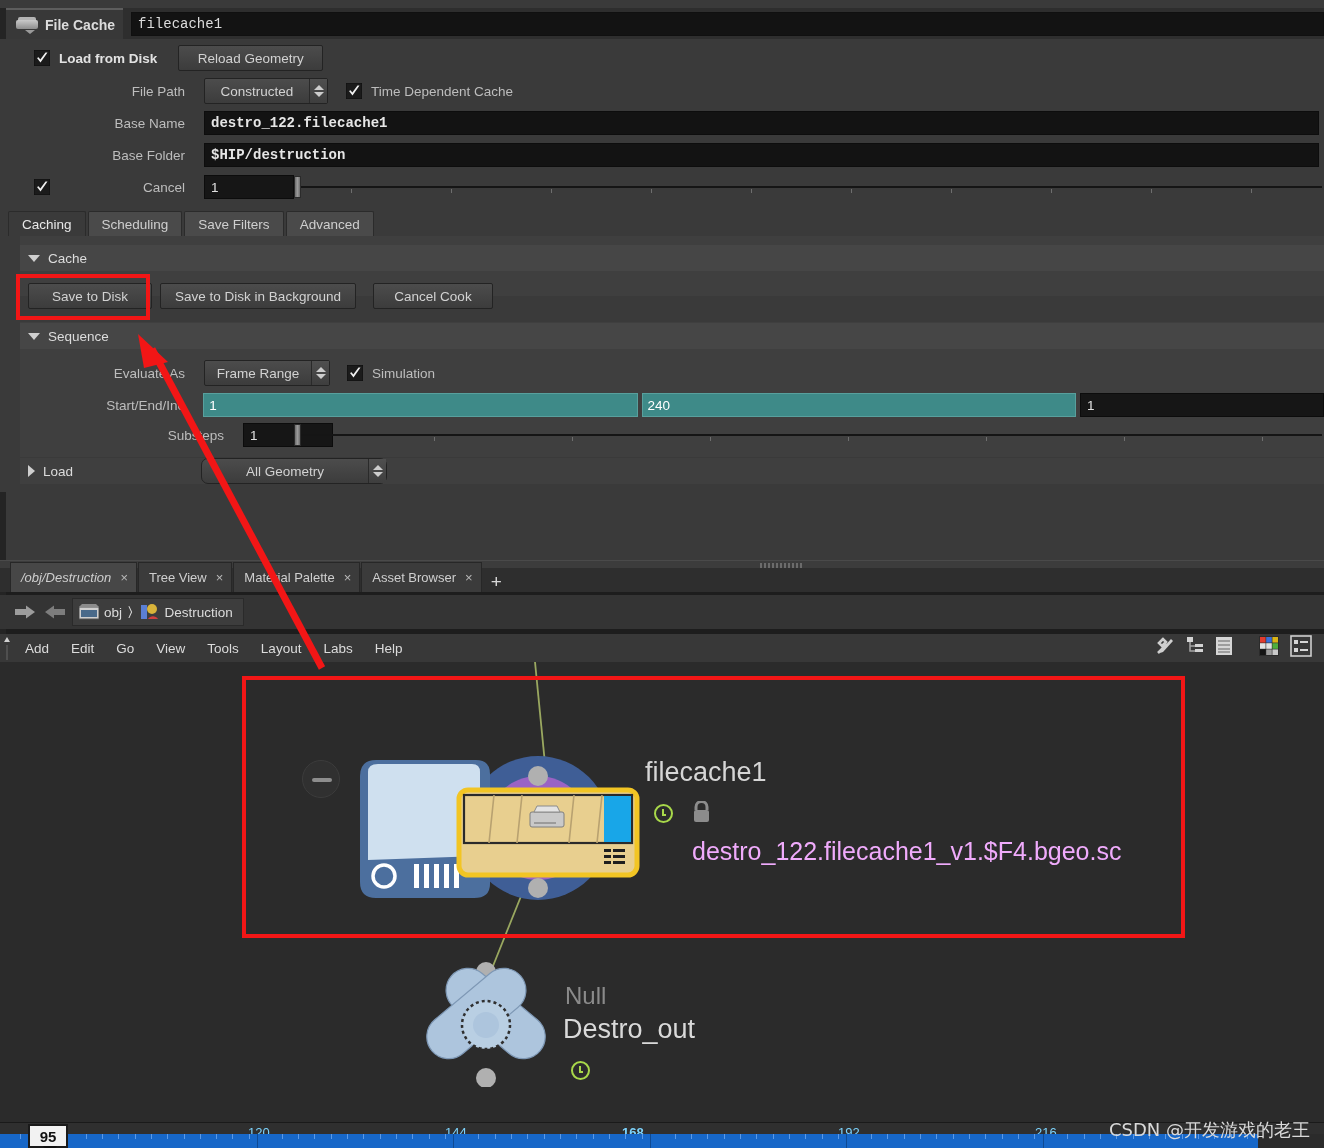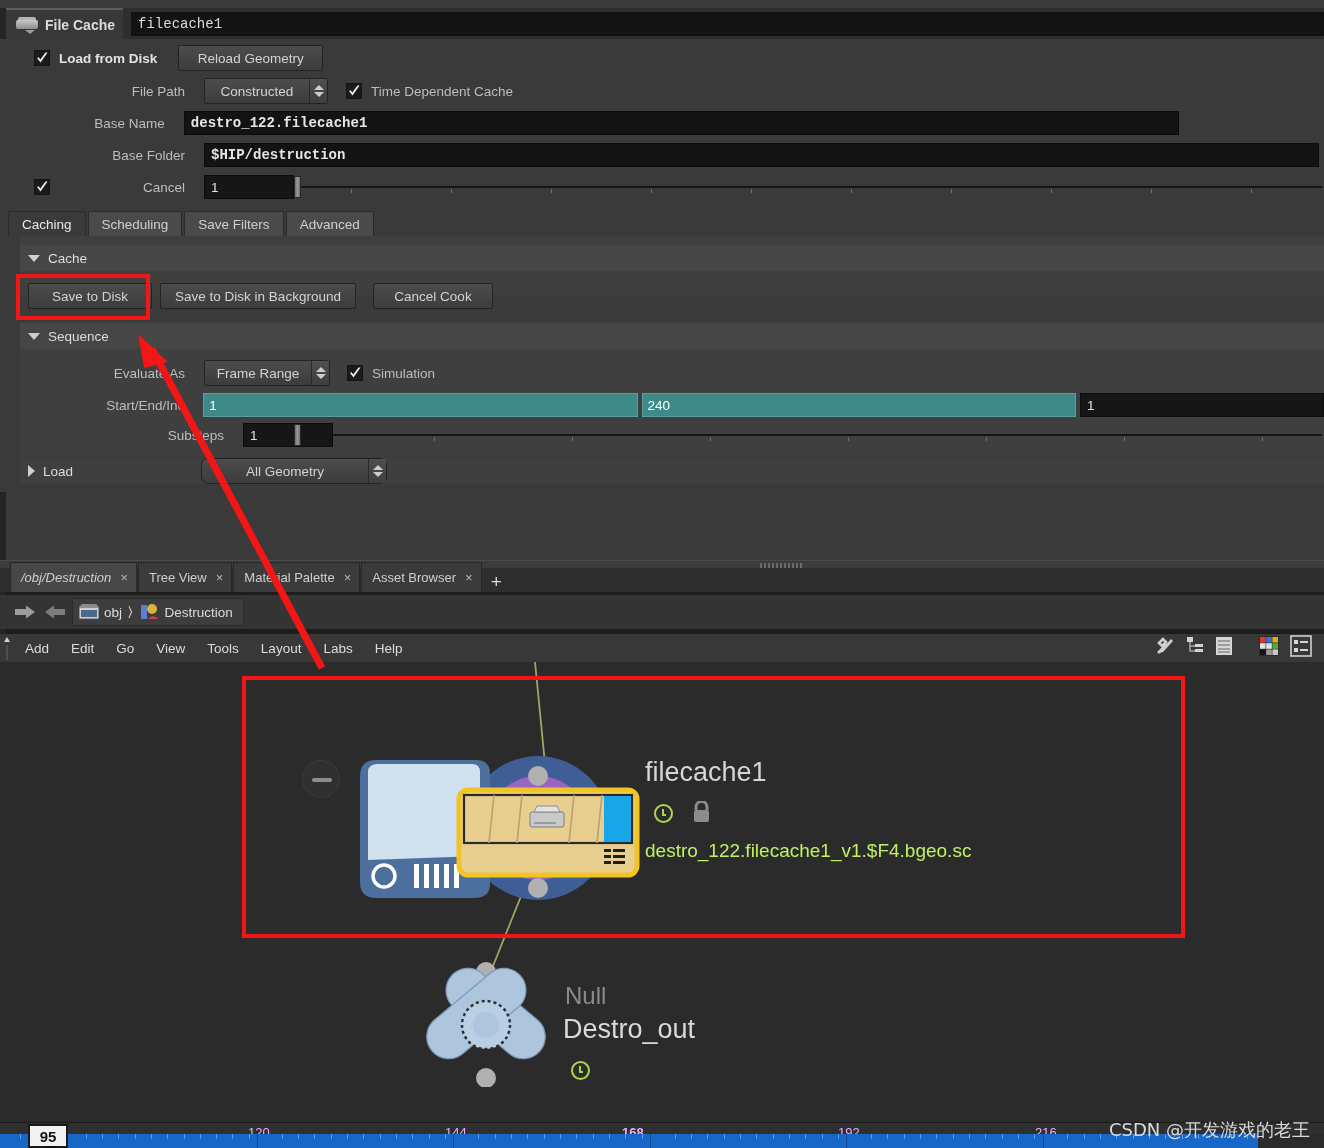--- a/index.html
+++ b/index.html
@@ -110,34 +110,34 @@
              display:flex; align-items:center; }
   .menubar .grip2 { width:14px; height:28px; display:flex; align-items:center; justify-content:center; }
   .menubar .mi { font-size:13.5px; color:#dcdcdc; padding:0 11px; height:28px; display:flex; align-items:center; }
   .menubar .tools { margin-left:auto; display:flex; align-items:center; gap:10px; padding-right:12px; }
 
   .canvas { position:absolute; left:0; top:662px; width:1324px; height:448px; background:#2b2b2b; }
 
   
   .node-disk { position:absolute; }
   .nlabel  { position:absolute; color:#d6d6d6; font-size:27px; }
-  .npath   { position:absolute; color:#bef264; font-size:19px; line-height:42px; width:500px; }
+  .npath   { position:absolute; color:#f0abfc; font-size:25px; line-height:42px; width:500px;margin-left:47px; }
   .ntype   { position:absolute; color:#8a8a8a; font-size:24px; }
   .nname   { position:absolute; color:#d9d9d9; font-size:27px; }
 
   .clockbadge { position:absolute; width:19px; height:19px; border-radius:50%;
                 border:2.5px solid #a8d84a; background:#2b2b2b; }
   .clockbadge:before { content:""; position:absolute; left:6px; top:3px; width:1.6px; height:5px; background:#a8d84a; }
   .clockbadge:after  { content:""; position:absolute; left:6px; top:8px; width:4px; height:1.6px; background:#a8d84a; }
 
   
   .timeline { position:absolute; left:0; top:1110px; width:1324px; height:38px; background:#2b2b2b; }
   .ruler { position:absolute; left:0; top:12px; width:1324px; height:22px; background:#2f2f2f;
            border-top:1px solid #1a1a1a; }
-  .ruler .t { position:absolute; top:2px; font-size:13px; color:#f0abfc; }
+  .ruler .t { position:absolute; top:2px; font-size:13px; color:#7dd3fc; }
   .blue-bar { position:absolute; left:0; top:1134px; width:1324px; height:14px; background:#1767c8; }
   .blue-bar .tick { position:absolute; top:0; width:1px; height:5px; background:#5b9ae8; }
   .blue-bar .big  { position:absolute; top:0; width:1px; height:14px; background:#0f4a93; }
   .playhead { position:absolute; left:28px; top:1124px; width:40px; height:24px; background:#f2f2f2;
               border:2px solid #1a1a1a; display:flex; align-items:center; justify-content:center;
               color:#111; font-size:15px; font-weight:bold; }
   .playhead:after { content:""; position:absolute; left:13px; top:20px; width:0;height:0;
                     border-left:7px solid transparent;border-right:7px solid transparent;border-top:8px solid #111; }
 
   .watermark { position:absolute; right:14px; top:1118px; font-size:18px; color:#dadada;
@@ -192,21 +192,21 @@
       </div>
       <span class="chk" style="margin-left:18px;">
         <svg width="16" height="16">
             <rect x="0" y="0" width="16" height="16" fill="#1b1b1b" stroke="#0e0e0e"></rect>
             <path d="M3 8 L6.5 12.5 L13.5 2.5 L11.5 2.5 L6.3 9.6 L4.6 7.2 Z" fill="#f0f0f0"></path>
           </svg>
       </span>
       <span class="plabel" style="margin-left:9px;">Time Dependent Cache</span>
     </div>
 
-    <div class="prow" style="top:109px;left:0;width:1179px;">
+    <div class="prow" style="top:109px;left:0;width:1324px;">
       <span class="plabel" style="width:185px;">Base Name</span>
       <div class="tfield" style="margin-left:19px;width:1115px;">
         <span>destro_122.filecache1</span>
       </div>
     </div>
 
     <div class="prow" style="top:141px;left:0;width:1324px;">
       <span class="plabel" style="width:185px;">Base Folder</span>
       <div class="tfield" style="margin-left:19px;width:1115px;">
         <span>$HIP/destruction</span>

